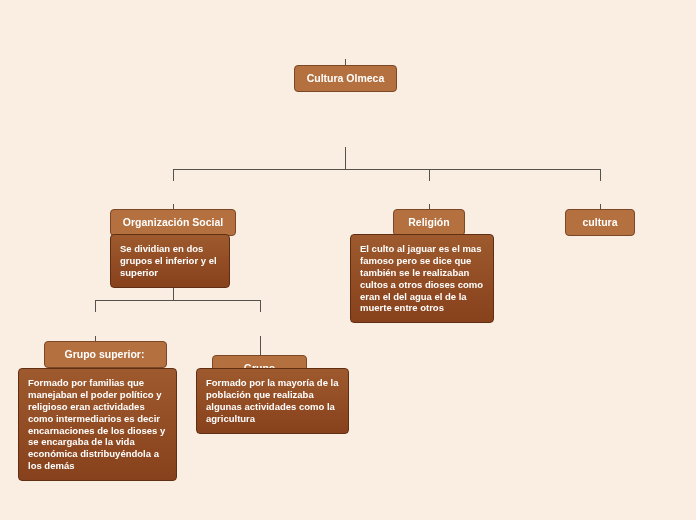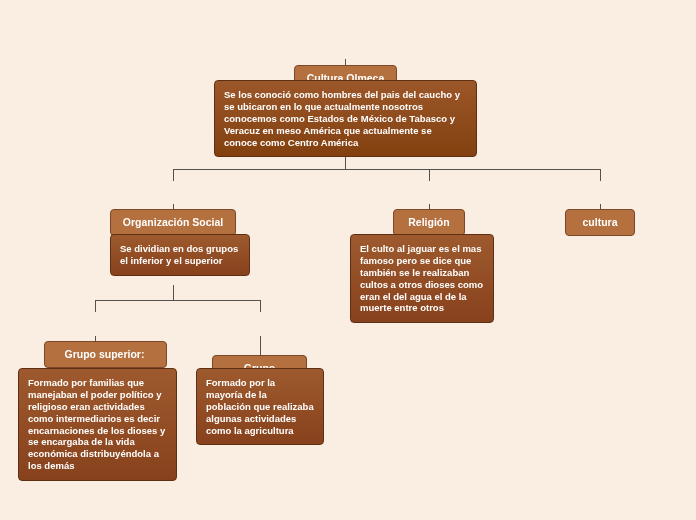--- a/index.html
+++ b/index.html
@@ -84,54 +84,51 @@
   <div class="line v" style="left:95px; top:300px; height:12px;"></div>
   <div class="line v" style="left:260px; top:300px; height:12px;"></div>
 
   <div class="line v" style="left:95px; top:336px; height:32px;"></div>
   <div class="line v" style="left:260px; top:336px; height:32px;"></div>
 
   <div class="node title t-main" style="left:294px; top:37px; width:103px;">
     <span>Cultura Olmeca</span>
   </div>
 
-  <div class="node body dark" style="left:214px; top:80px; width:263px;">
-    <span>Se los conoció como hombres del pais del caucho y se ubicaron en lo que actualmente nosotros conocemos como Estados de México de Tabasco y Veracuz en meso América que actualmente se conoce como Centro América</span>
-  </div>
 
   <div class="node title t-sub" style="left:110px; top:181px; width:126px;">
     <span>Organización Social</span>
   </div>
 
   <div class="node title t-sub" style="left:393px; top:181px; width:72px;">
     <span>Religión</span>
   </div>
 
   <div class="node title t-sub" style="left:565px; top:181px; width:70px;">
     <span>cultura</span>
   </div>
 
-  <div class="node body" style="left:110px; top:234px; width:140px;">
+  <div class="node body" style="left:110px; top:234px; width:120px;">
     <span>Se dividian en dos grupos el inferior y el superior</span>
   </div>
 
   <div class="node body" style="left:350px; top:234px; width:144px;">
     <span>El culto al jaguar es el mas famoso pero se dice que también se le realizaban cultos a otros dioses como eran el del agua el de la muerte entre otros</span>
   </div>
 
 
   <div class="node title t-small" style="left:44px; top:313px; width:123px;padding-left:8px;">
     <span>Grupo superior:</span>
   </div>
 
   <div class="node title t-small" style="left:212px; top:327px; width:95px;">
     <span>Grupo inferior:</span>
   </div>
 
   <div class="node body" style="left:18px; top:368px; width:159px;">
     <span>Formado por familias que manejaban el poder político y religioso eran actividades como intermediarios es decir encarnaciones de los dioses y se encargaba de la vida económica distribuyéndola a los demás</span>
   </div>
 
-  <div class="node body" style="left:196px; top:368px; width:128px;">
+  <div class="node body" style="left:196px; top:368px; width:153px;">
     <span>Formado por la mayoría de la población que realizaba algunas actividades como la agricultura</span>
   </div>
 
 </div>
 
 </body></html>

